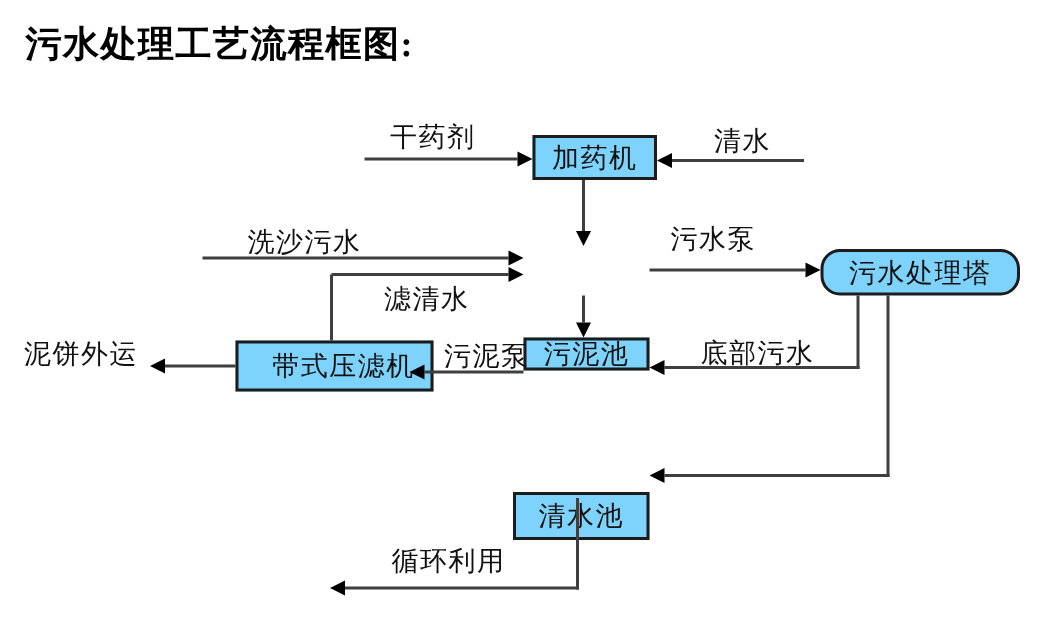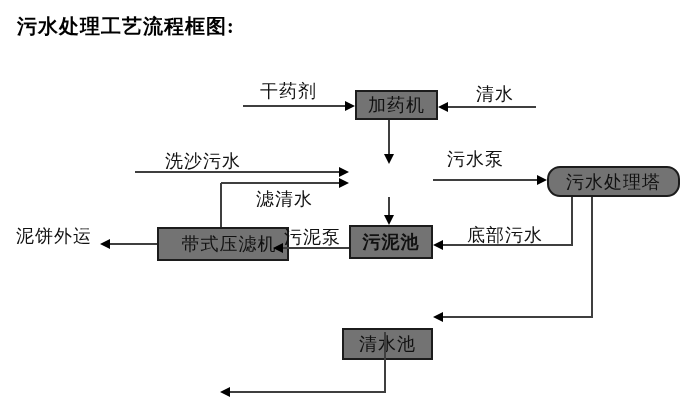--- a/index.html
+++ b/index.html
@@ -3,26 +3,26 @@
 <meta charset="utf-8">
 <style>
   html,body{margin:0;padding:0;background:#ffffff;}
   .canvas{
     position:relative;width:700px;height:420px;background:#ffffff;
     font-family:"Liberation Serif","DejaVu Serif",serif;
     color:#000;overflow:hidden;
   }
   .title{
     position:absolute;left:17px;top:13px;
-    font-size:20px;font-weight:bold;letter-spacing:1px;color:#000;
+    font-size:24px;font-weight:bold;letter-spacing:1px;color:#000;
     white-space:nowrap;
   }
   .node{
     position:absolute;box-sizing:border-box;
-    border:2px solid #1c1c1c;background:#737373;
+    border:2px solid #1c1c1c;background:#7dd3fc;
     display:flex;align-items:center;justify-content:center;
     font-size:18px;letter-spacing:1px;color:#111;white-space:nowrap;
   }
   .flow-label{
     position:absolute;font-size:18px;letter-spacing:1px;color:#111;white-space:nowrap;
   }
   .ln{position:absolute;background:#3f3f3f;}
   .ln.h{height:2px;}
   .ln.v{width:2px;}
   .ar{position:absolute;width:0;height:0;}
@@ -32,32 +32,33 @@
 </style>
 </head>
 <body>
 
 <div class="canvas">
 
   <div class="title">污水处理工艺流程框图:</div>
 
   <div class="node" style="left:355px;top:90px;width:83px;height:30px;">加药机</div>
   <div class="node" style="left:547px;top:166px;width:133px;height:31px;border-radius:13px;">污水处理塔</div>
-  <div class="node" style="left:349px;top:225px;width:84px;height:34px;font-weight:bold;">污泥池</div>
+  <div class="node" style="left:349px;top:225px;width:84px;height:22px;">污泥池</div>
   <div class="node" style="left:157px;top:227px;width:132px;height:34px;padding-left:12px;">带式压滤机</div>
   <div class="node" style="left:342px;top:300px;width:91px;height:32px;margin-top:28px;">清水池</div>
 
   <span class="flow-label" style="left:260px;top:79px;font-family:Liberation Mono, monospace;">干药剂</span>
   <span class="flow-label" style="left:476px;top:82px;">清水</span>
   <span class="flow-label" style="left:165px;top:149px;">洗沙污水</span>
   <span class="flow-label" style="left:256px;top:187px;">滤清水</span>
   <span class="flow-label" style="left:447px;top:147px;font-family:Liberation Mono, monospace;">污水泵</span>
   <span class="flow-label" style="left:467px;top:223px;">底部污水</span>
-  <span class="flow-label" style="left:284px;top:225px;font-family:Liberation Serif, serif;">污泥泵</span>
+  <span class="flow-label" style="left:296px;top:225px;font-family:Liberation Serif, serif;">污泥泵</span>
   <span class="flow-label" style="left:16px;top:224px;">泥饼外运</span>
+  <span class="flow-label" style="left:261px;top:362px;">循环利用</span>
 
   <div class="ln h" style="left:243px;top:105px;width:102px;"></div>
   <div class="ar right" style="left:345px;top:101px;"></div>
 
   <div class="ln h" style="left:448px;top:106px;width:88px;"></div>
   <div class="ar left" style="left:438px;top:102px;"></div>
 
   <div class="ln v" style="left:388px;top:120px;height:34px;"></div>
   <div class="ar down" style="left:384px;top:154px;"></div>
 

